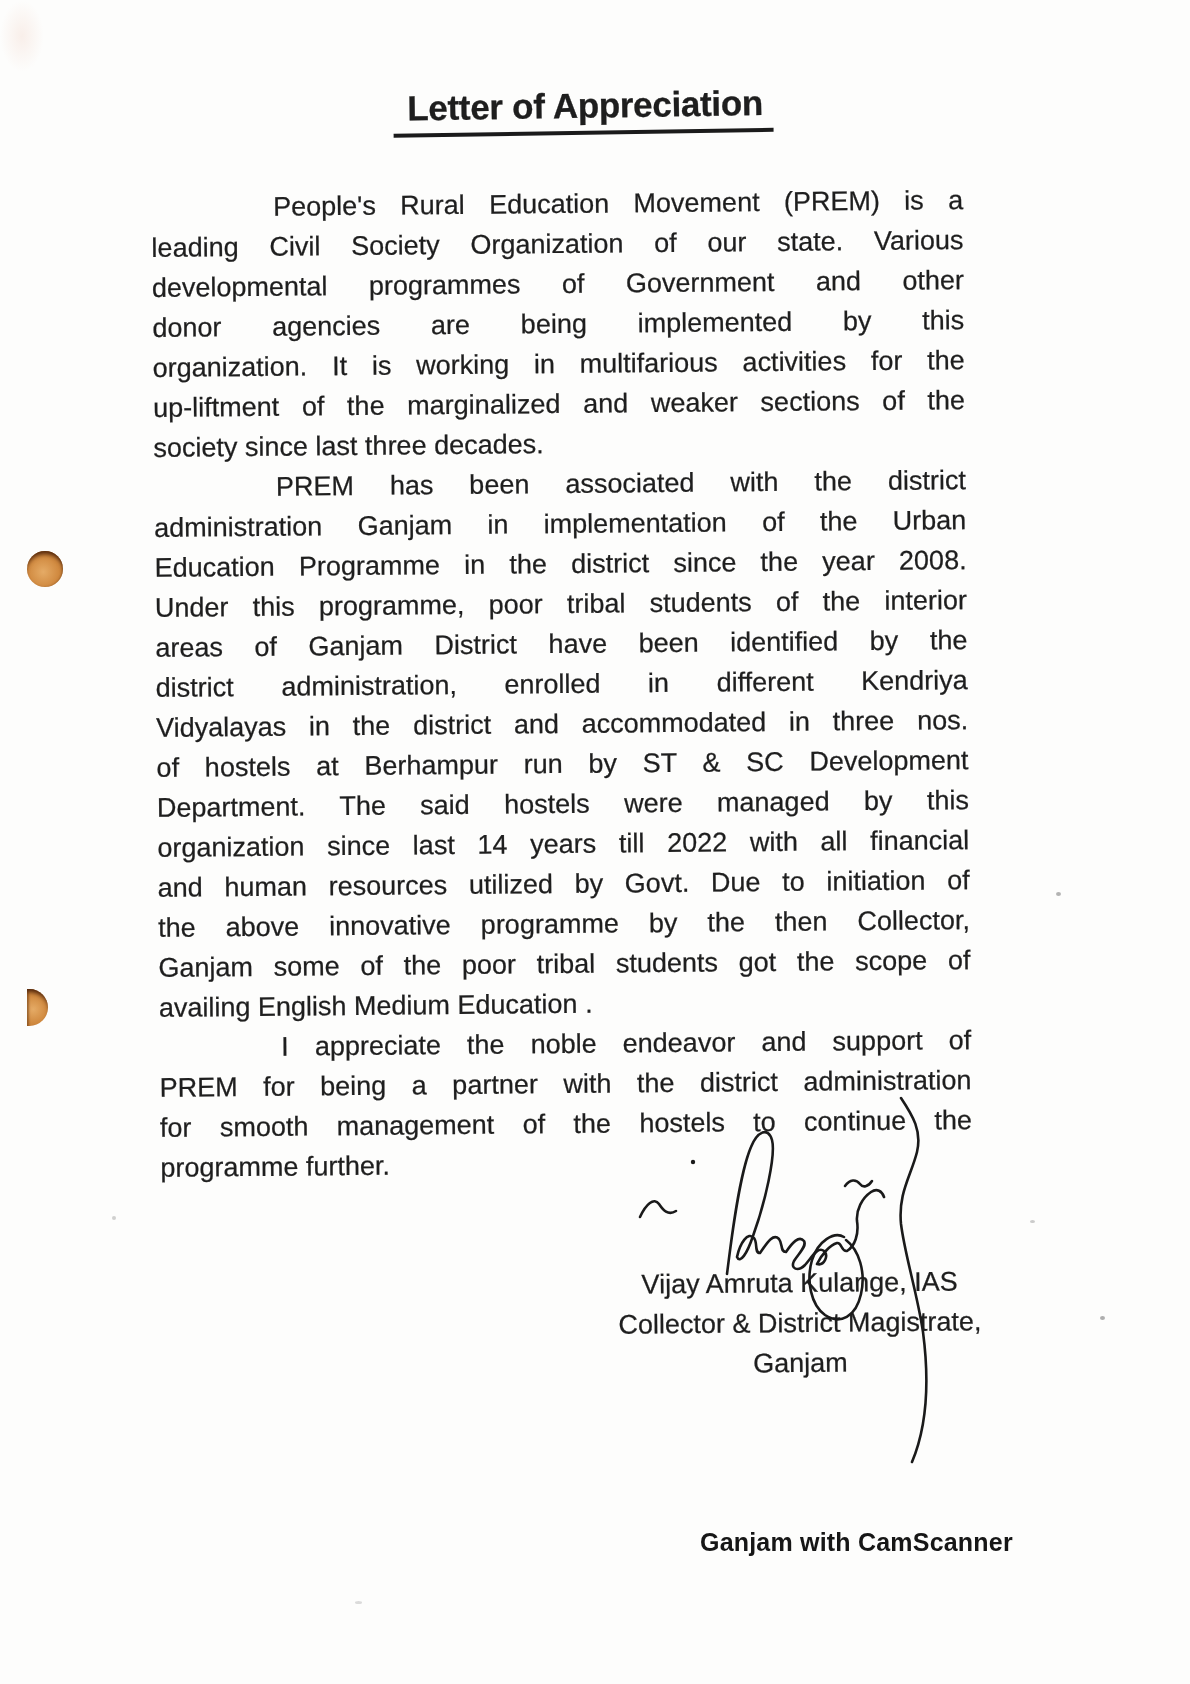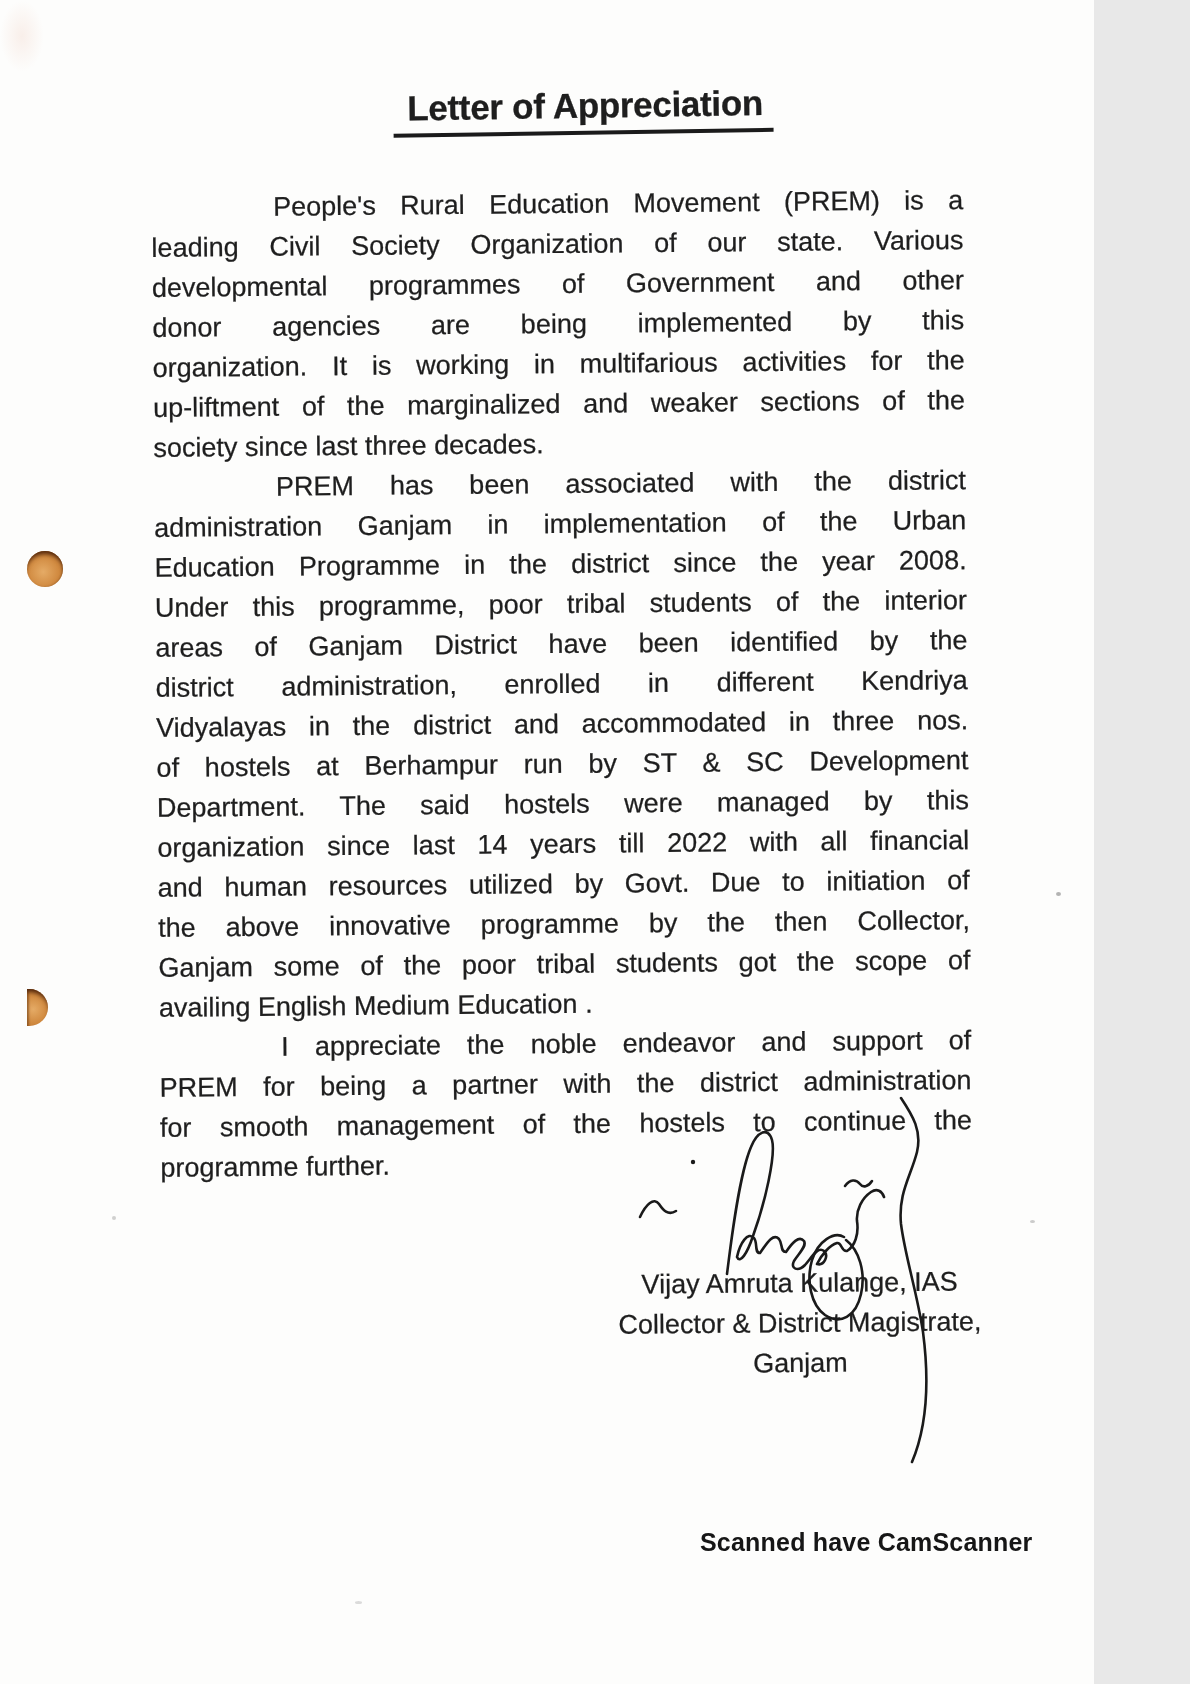--- a/index.html
+++ b/index.html
@@ -1,17 +1,17 @@
 <!DOCTYPE html>
 <html><head>
 <meta charset="utf-8">
 <style>
   html,body { margin:0; padding:0; background:#e8e8e8; }
   .paper {
-    position:relative; width:1094px; height:1684px;
+    position:relative; width:1190px; height:1684px;
     background:#fdfdfc; overflow:hidden;
     font-family:"Liberation Sans","DejaVu Sans",sans-serif;
     color:#1e1e1e;
   }
   
   .letter {
     position:absolute; left:150px; top:86px; width:812px;
     transform:rotate(-0.55deg); transform-origin:50% 0;
   }
   .title-wrap {
@@ -158,15 +158,15 @@
 
     <path d="M 846 1240 C 859 1250 866 1272 861 1294 C 856 1317 840 1325 825 1315
              C 811 1305 806 1281 812 1260 C 818 1241 834 1231 844 1237"></path>
 
     <path d="M 901 1098 C 913 1116 922 1131 917 1152 C 911 1176 898 1193 901 1224
              C 905 1256 917 1292 923 1332 C 929 1378 928 1424 912 1462"></path>
 
     <circle cx="693" cy="1162" r="2.2" fill="#1a1a1a" stroke="none"></circle>
   </svg>
 
-  <div class="watermark">Scanned have CamScanner</div>
+  <div class="watermark">Ganjam with CamScanner</div>
 
 </div>
 
 </body></html>

